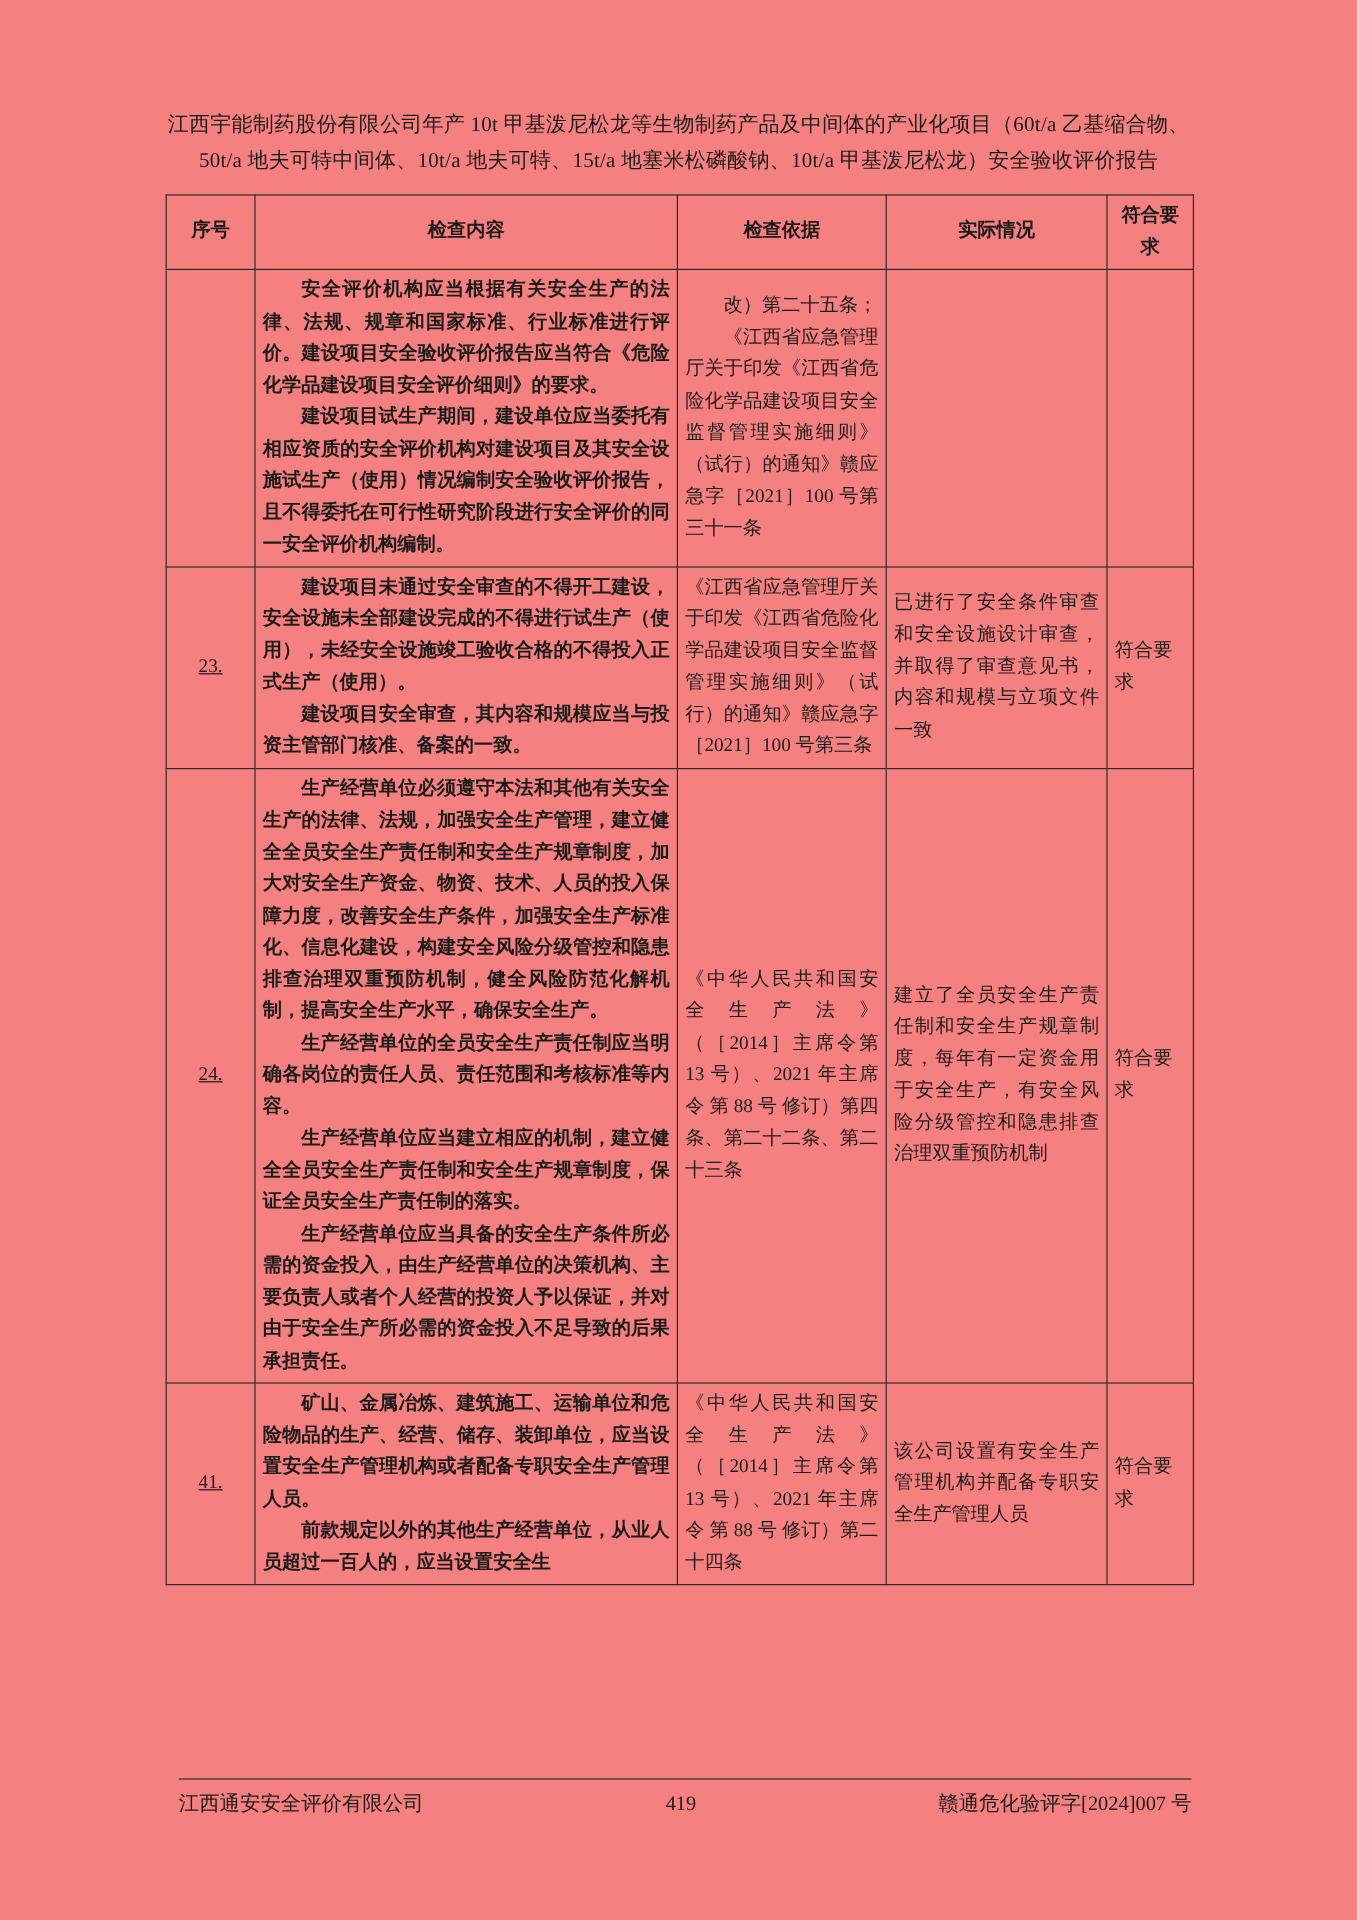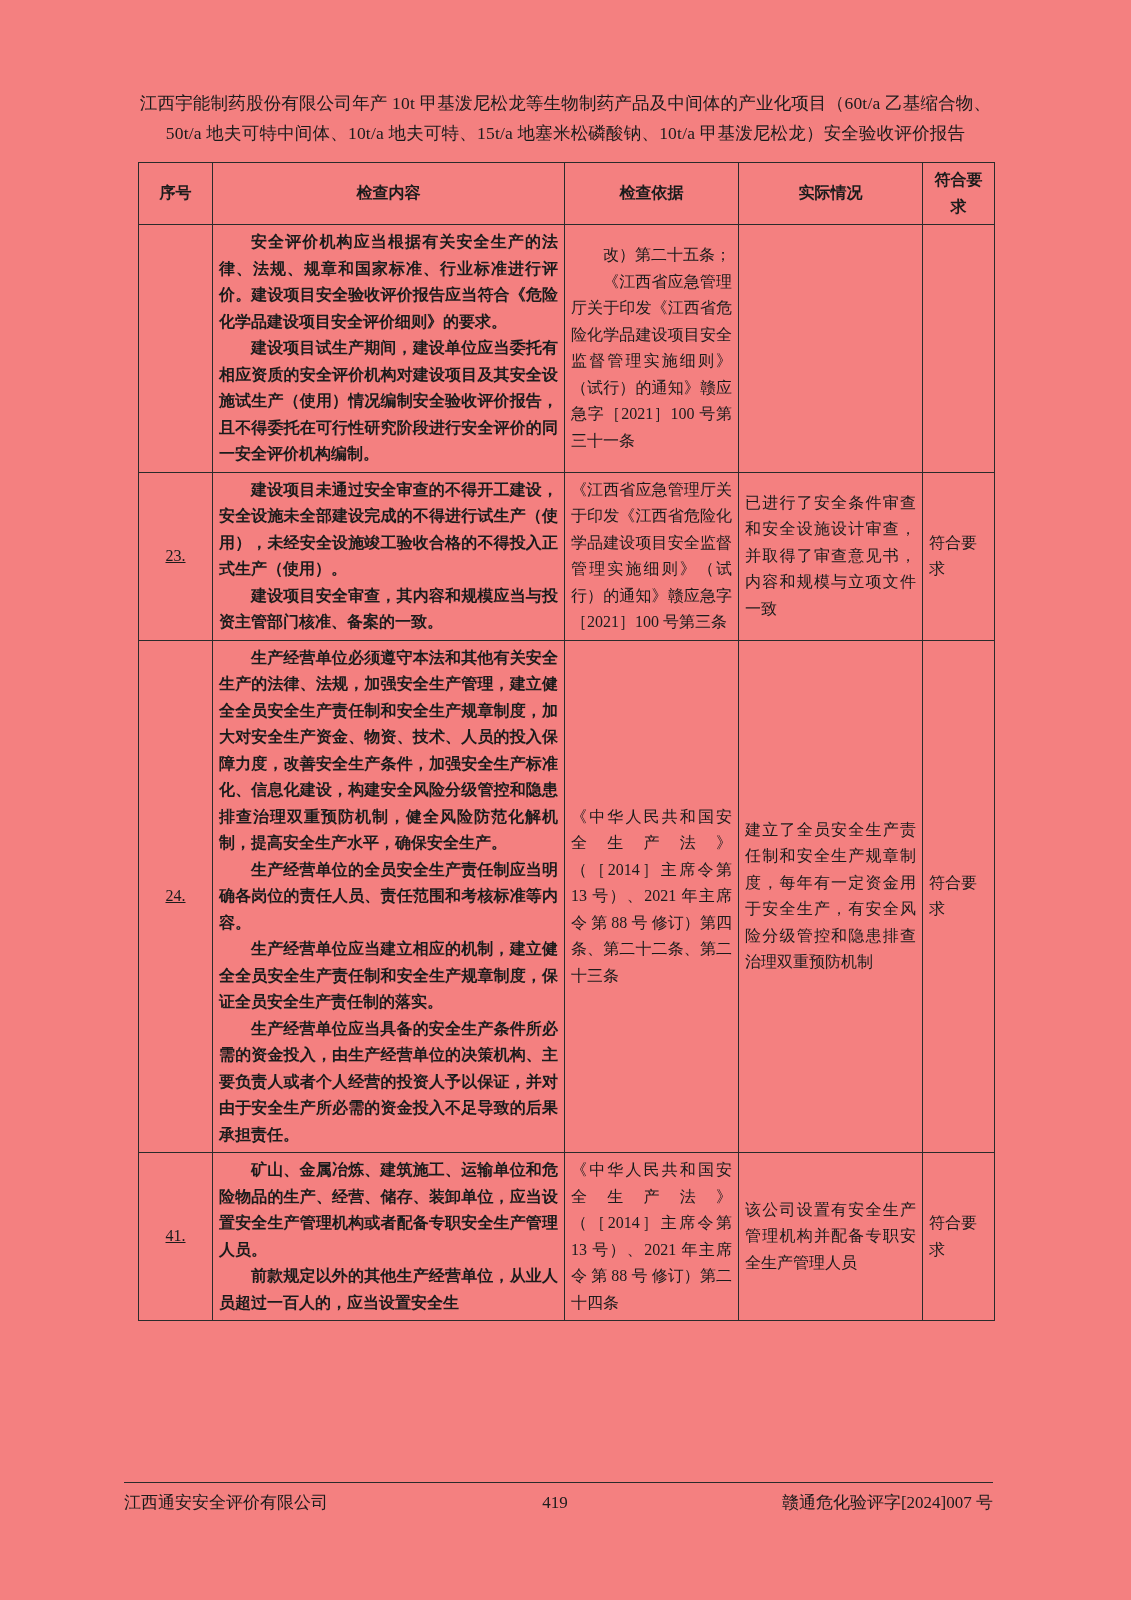--- a/index.html
+++ b/index.html
@@ -89,21 +89,21 @@
   }
   td.concl {
     text-align: left;
     vertical-align: middle;
     line-height: 27px;
   }
   td.empty { }
 
   .footer {
     position: absolute;
-    left: 124px;
+    left: 149px;
     right: 138px;
     bottom: 86px;
     border-top: 1.5px solid #2b2b2b;
     padding-top: 8px;
     display: flex;
     justify-content: space-between;
     align-items: center;
     font-size: 17px;
   }
   .footer .mid { }

